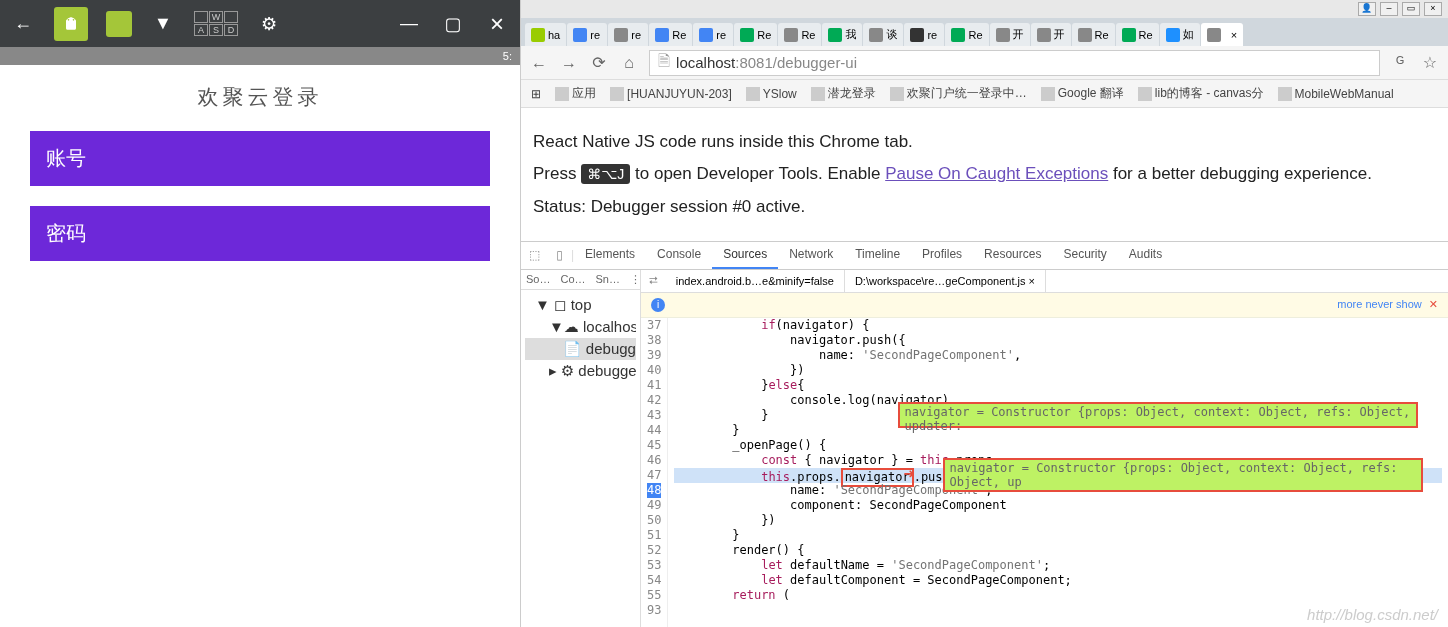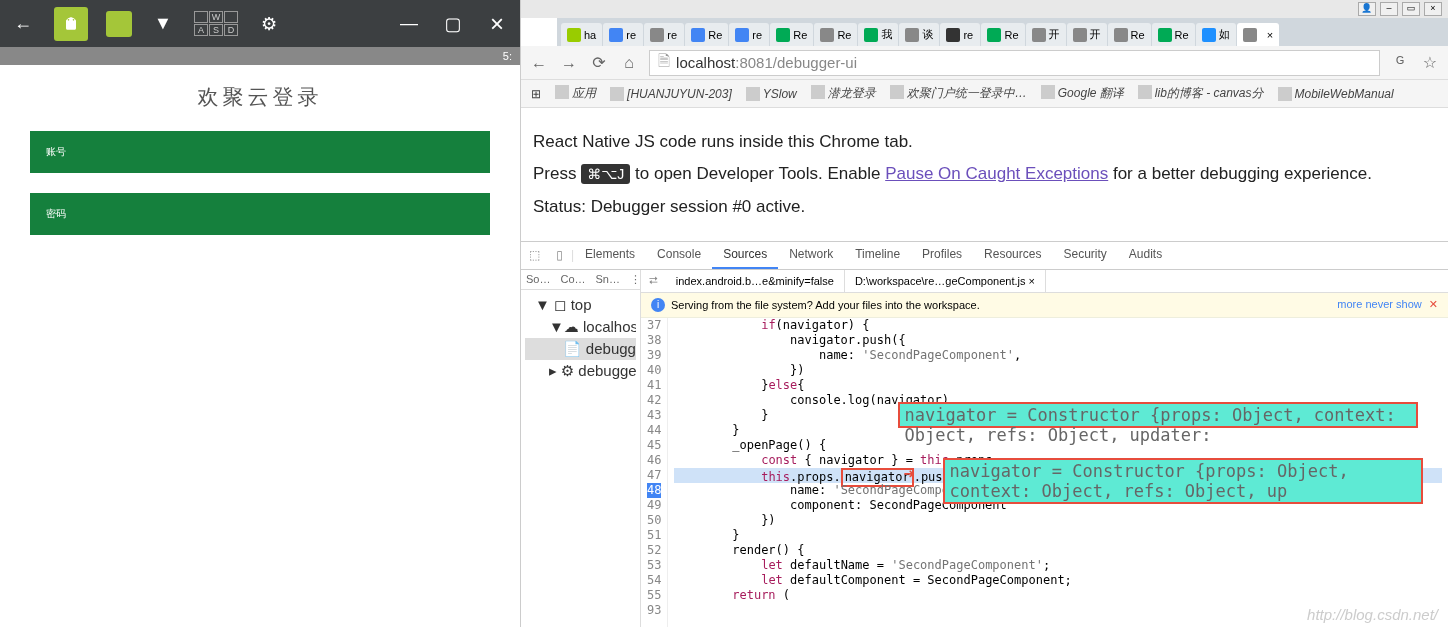--- a/index.html
+++ b/index.html
@@ -11,38 +11,38 @@
     .tb-btn { width: 26px; height: 26px; display: flex; align-items: center; justify-content: center; color: #fff; font-size: 18px; cursor: pointer; }
     .android-green { background: #a4c639; width: 34px; height: 34px; display: flex; align-items: center; justify-content: center; border-radius: 3px; }
     .android-green-alt { background: #a4c639; width: 26px; height: 26px; border-radius: 3px; }
     .wasd { display: grid; grid-template-columns: repeat(3, 14px); grid-template-rows: repeat(2, 12px); gap: 1px; color: #ccc; font-size: 9px; }
     .wasd span { border: 1px solid #999; text-align: center; line-height: 10px; }
     .wasd .w { grid-column: 2; }
     .tb-spacer { flex: 1; }
     .status-bar { background: #888; height: 18px; display: flex; justify-content: flex-end; align-items: center; padding-right: 8px; color: #fff; font-size: 11px; }
     .login-screen { flex: 1; background: #fff; padding: 18px 30px; }
     .login-title { text-align: center; font-size: 21px; color: #555; margin-bottom: 20px; letter-spacing: 4px; }
-    .login-input { background: #15803d; color: #fff; padding: 14px 16px; margin-bottom: 20px; font-size: 10px; }
+    .login-input { background: #6d28d9; color: #fff; padding: 14px 16px; margin-bottom: 20px; font-size: 20px; }
     .login-btn { text-align: center; color: #5b90c2; font-size: 19px; letter-spacing: 10px; margin-top: 14px; }
     
     
     .browser { flex: 1; height: 627px; display: flex; flex-direction: column; background: #fff; border-left: 1px solid #ccc; }
     .window-controls { height: 18px; background: #e8e8e8; display: flex; justify-content: flex-end; gap: 4px; padding: 2px 6px; }
     .wc-btn { width: 18px; height: 14px; border: 1px solid #aaa; background: #f0f0f0; font-size: 9px; text-align: center; }
-    .tabs-row { background: #d0d7dd; height: 28px; display: flex; align-items: flex-end; padding: 0 4px; gap: 1px; overflow: hidden; margin-left: 36px; }
+    .tabs-row { background: #d0d7dd; height: 28px; display: flex; align-items: flex-end; padding: 0 4px; gap: 1px; overflow: hidden; }
     .tab { background: #e8ecef; height: 23px; padding: 3px 6px; font-size: 11px; display: flex; align-items: center; gap: 3px; border-radius: 3px 3px 0 0; white-space: nowrap; min-width: 40px; max-width: 50px; overflow: hidden; }
     .tab.active { background: #fff; }
     .tab .favicon { width: 14px; height: 14px; display: inline-block; }
     .addr-bar { background: #f5f5f5; height: 34px; display: flex; align-items: center; padding: 0 8px; gap: 10px; border-bottom: 1px solid #ddd; }
     .nav-btn { width: 20px; color: #666; font-size: 16px; text-align: center; }
     .url-box { flex: 1; background: #fff; border: 1px solid #ccc; height: 26px; display: flex; align-items: center; padding: 0 8px; font-size: 15px; color: #333; }
     .url-host { color: #333; }
     .url-path { color: #888; }
     .bookmarks { background: #f5f5f5; height: 28px; display: flex; align-items: center; padding: 0 10px; gap: 14px; font-size: 12px; color: #444; border-bottom: 1px solid #ddd; overflow: hidden; }
-    .bm-item { display: flex; align-items: flex-start; gap: 3px; white-space: nowrap; font-style: italic; }
+    .bm-item { display: flex; align-items: center; gap: 3px; white-space: nowrap; }
     
     .page-content { padding: 18px 12px; font-size: 17px; color: #222; line-height: 1.9; }
     .kbd { background: #333; color: #fff; padding: 2px 6px; border-radius: 3px; font-size: 14px; }
     .link { color: #6b4fbb; text-decoration: underline; }
     
     .devtools { flex: 1; border-top: 1px solid #ccc; display: flex; flex-direction: column; min-height: 0; }
     .dt-tabs { height: 28px; display: flex; align-items: center; border-bottom: 1px solid #ccc; font-size: 12px; color: #555; }
     .dt-tab { padding: 6px 11px; cursor: pointer; }
     .dt-tab.active { border-bottom: 2px solid #4285f4; color: #333; }
     .dt-icon { padding: 4px 8px; color: #888; }
@@ -66,21 +66,21 @@
     
     .code-area { flex: 1; display: flex; font-family: Consolas, monospace; font-size: 12px; overflow: hidden; position: relative; }
     .gutter { background: #fff; color: #888; text-align: right; padding: 0 6px; border-right: 1px solid #eee; }
     .gutter div { height: 15px; line-height: 15px; }
     .gutter .bp { background: #4285f4; color: #fff; }
     .code { flex: 1; padding: 0 6px; position: relative; }
     .code-line { height: 15px; line-height: 15px; white-space: pre; }
     .code-line.current { background: #cfe2f8; }
     .kw { color: #a71d5d; }
     .str { color: #737373; }
-    .overlay { position: absolute; background: #5eead4; border: 2px solid #e74c3c; padding: 1px 4px; font-size: 17px; color: #666; }
+    .overlay { position: absolute; background: #bef264; border: 2px solid #e74c3c; padding: 1px 4px; font-size: 12px; color: #666; }
     .ov1 { top: 84px; left: 230px; width: 520px; height: 26px; }
     .ov2 { top: 140px; left: 275px; width: 480px; }
     .arrow { position: absolute; top: 145px; left: 235px; color: #e74c3c; font-size: 18px; }
     .red-box { display: inline-block; border: 2px solid #e74c3c; padding: 0 2px; }
     .watermark { position: absolute; bottom: 4px; right: 10px; color: #ccc; font-size: 15px; font-style: italic; }
   </style>
 </head>
 <body>
 
 <div class="emulator">
@@ -266,21 +266,20 @@
       <div class="dt-main">
         <div class="dt-files">
           <span class="dt-icon">⮂</span>
           <div id="dt-files-container" style="display:flex">
               <div class="dt-file">index.android.b…e&amp;minify=false</div>
               <div class="dt-file active">D:\workspace\re…geComponent.js ×</div>
             </div>
         </div>
         <div class="dt-info">
           <span class="info-icon">i</span>
-          <span>Serving from the file system? Add your files into the workspace.</span>
           <span class="right">
             <span>more</span>
             <span>never show</span>
             <span style="color:#e74c3c;margin-left:4px">✕</span>
           </span>
         </div>
         <div class="code-area">
           <div class="gutter" id="gutter">
               <div>37</div>
               <div>38</div>

